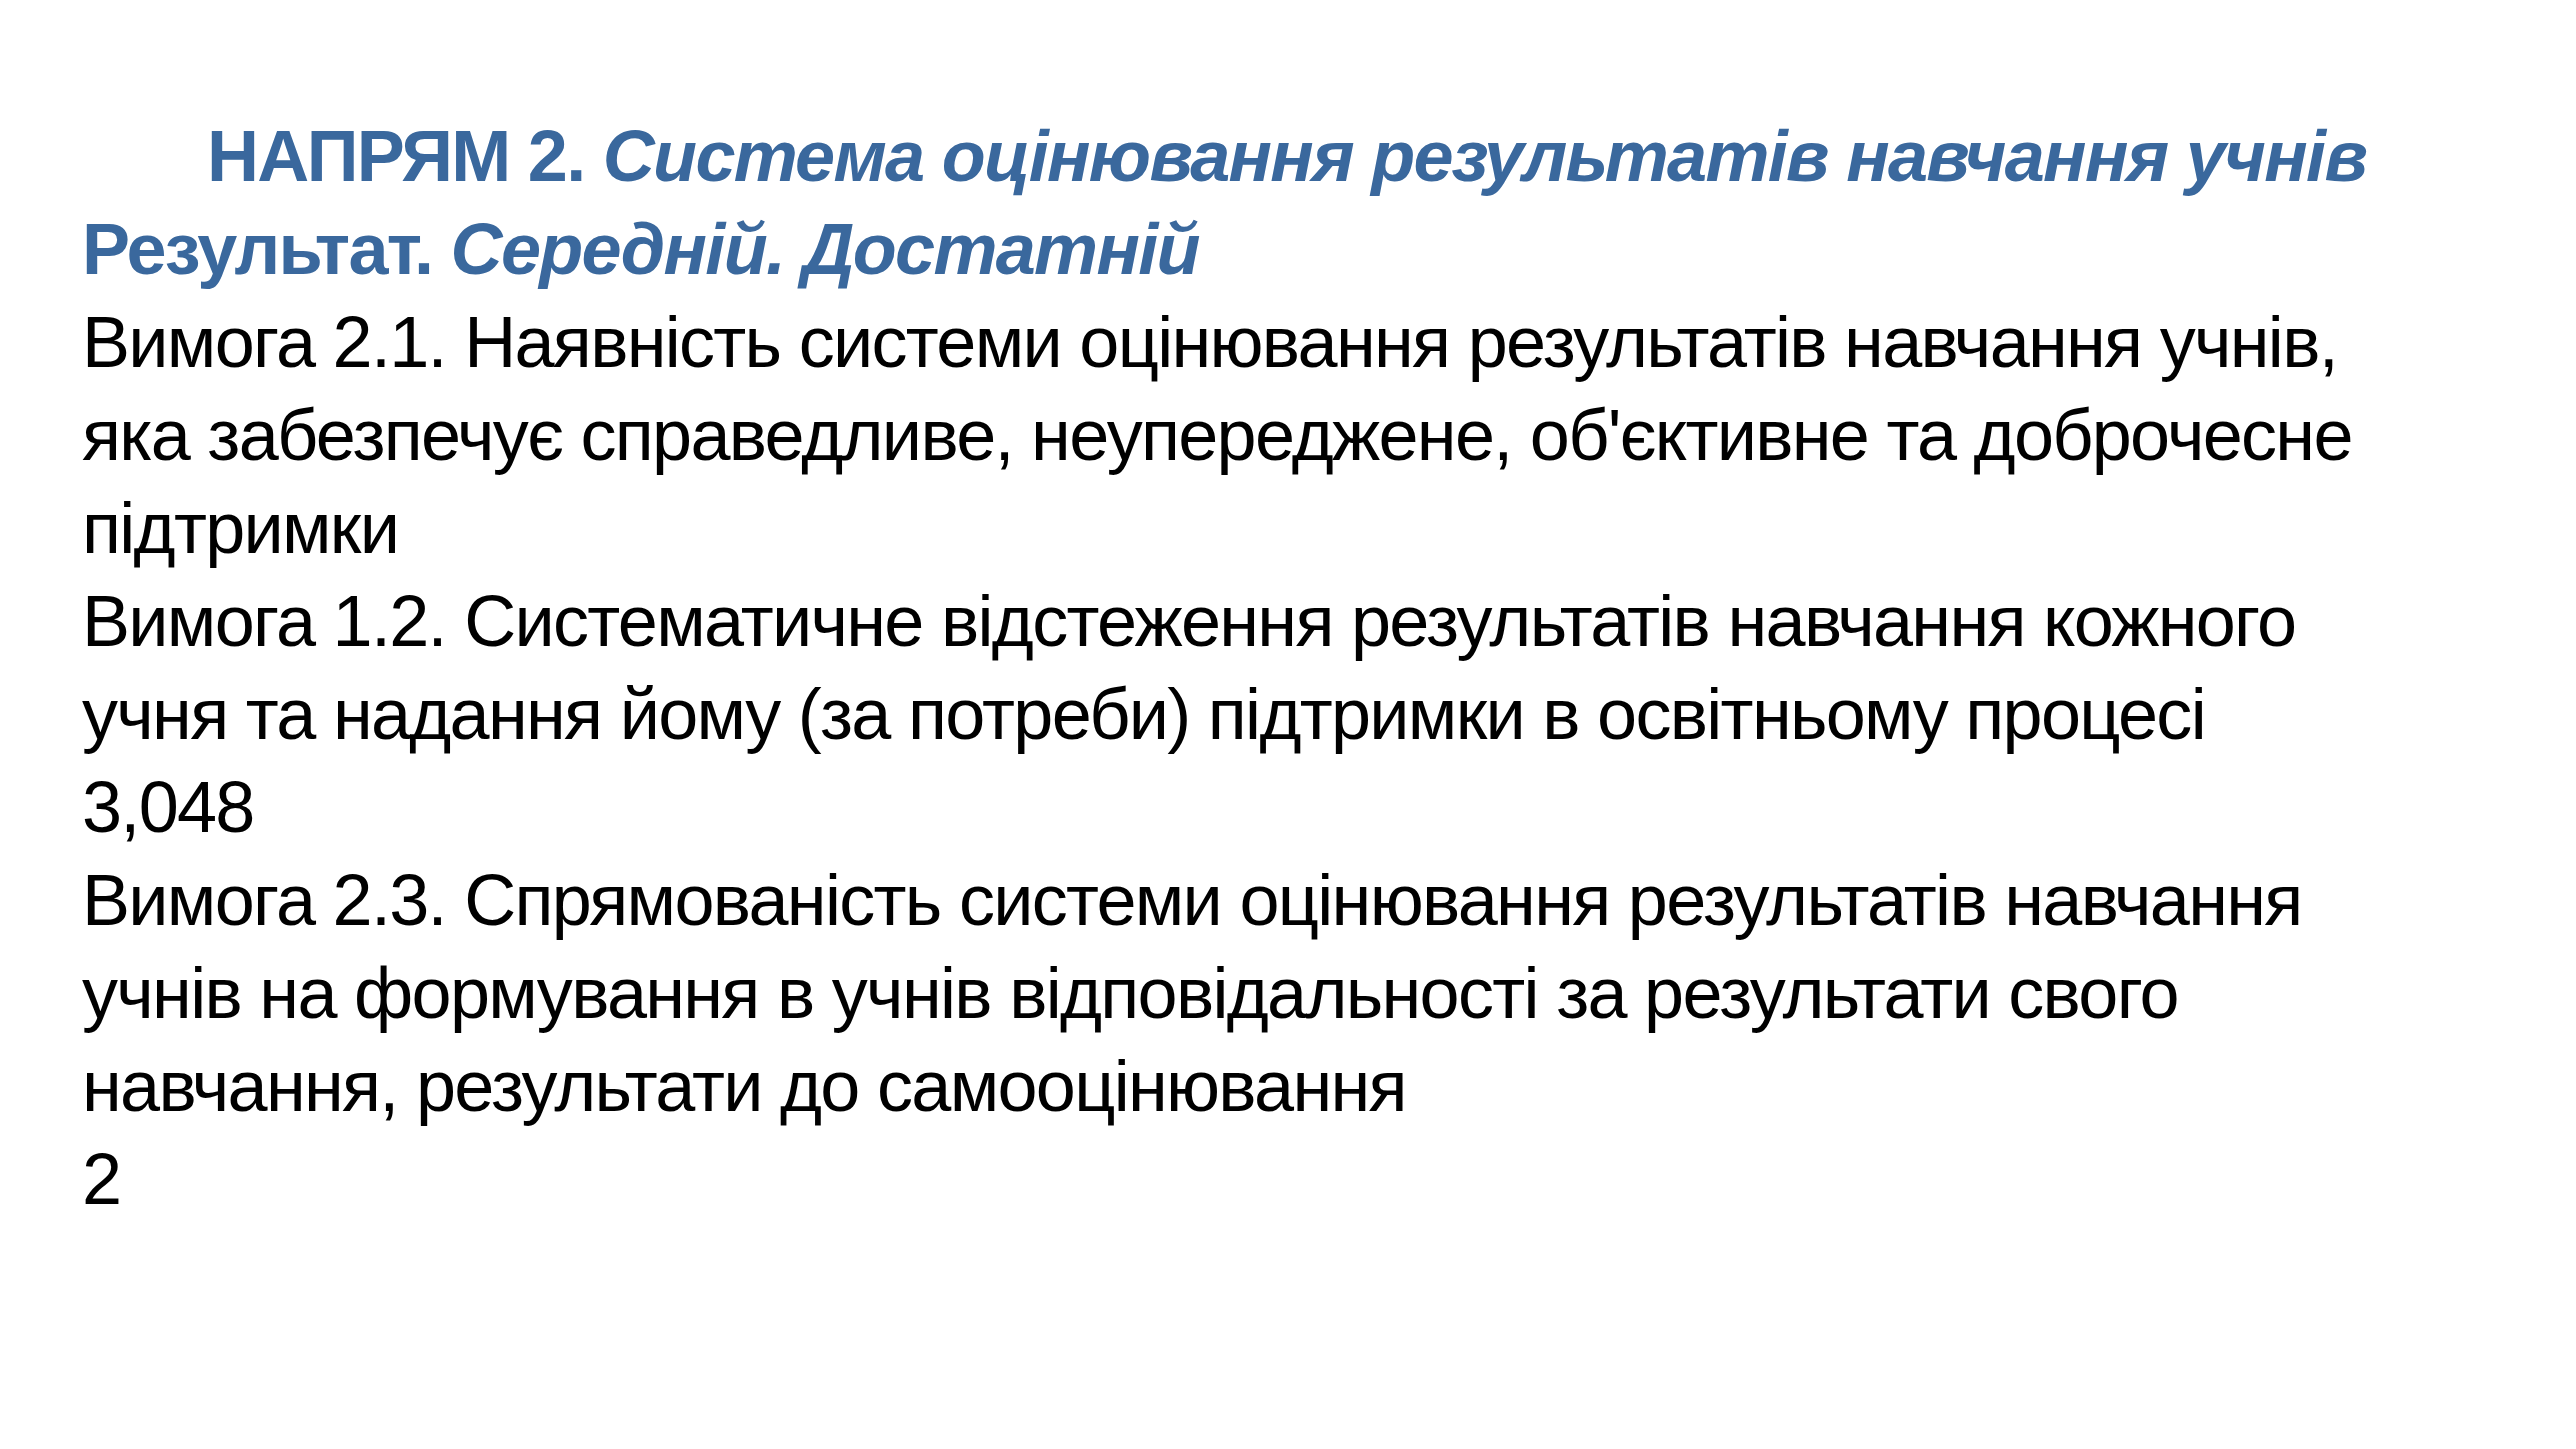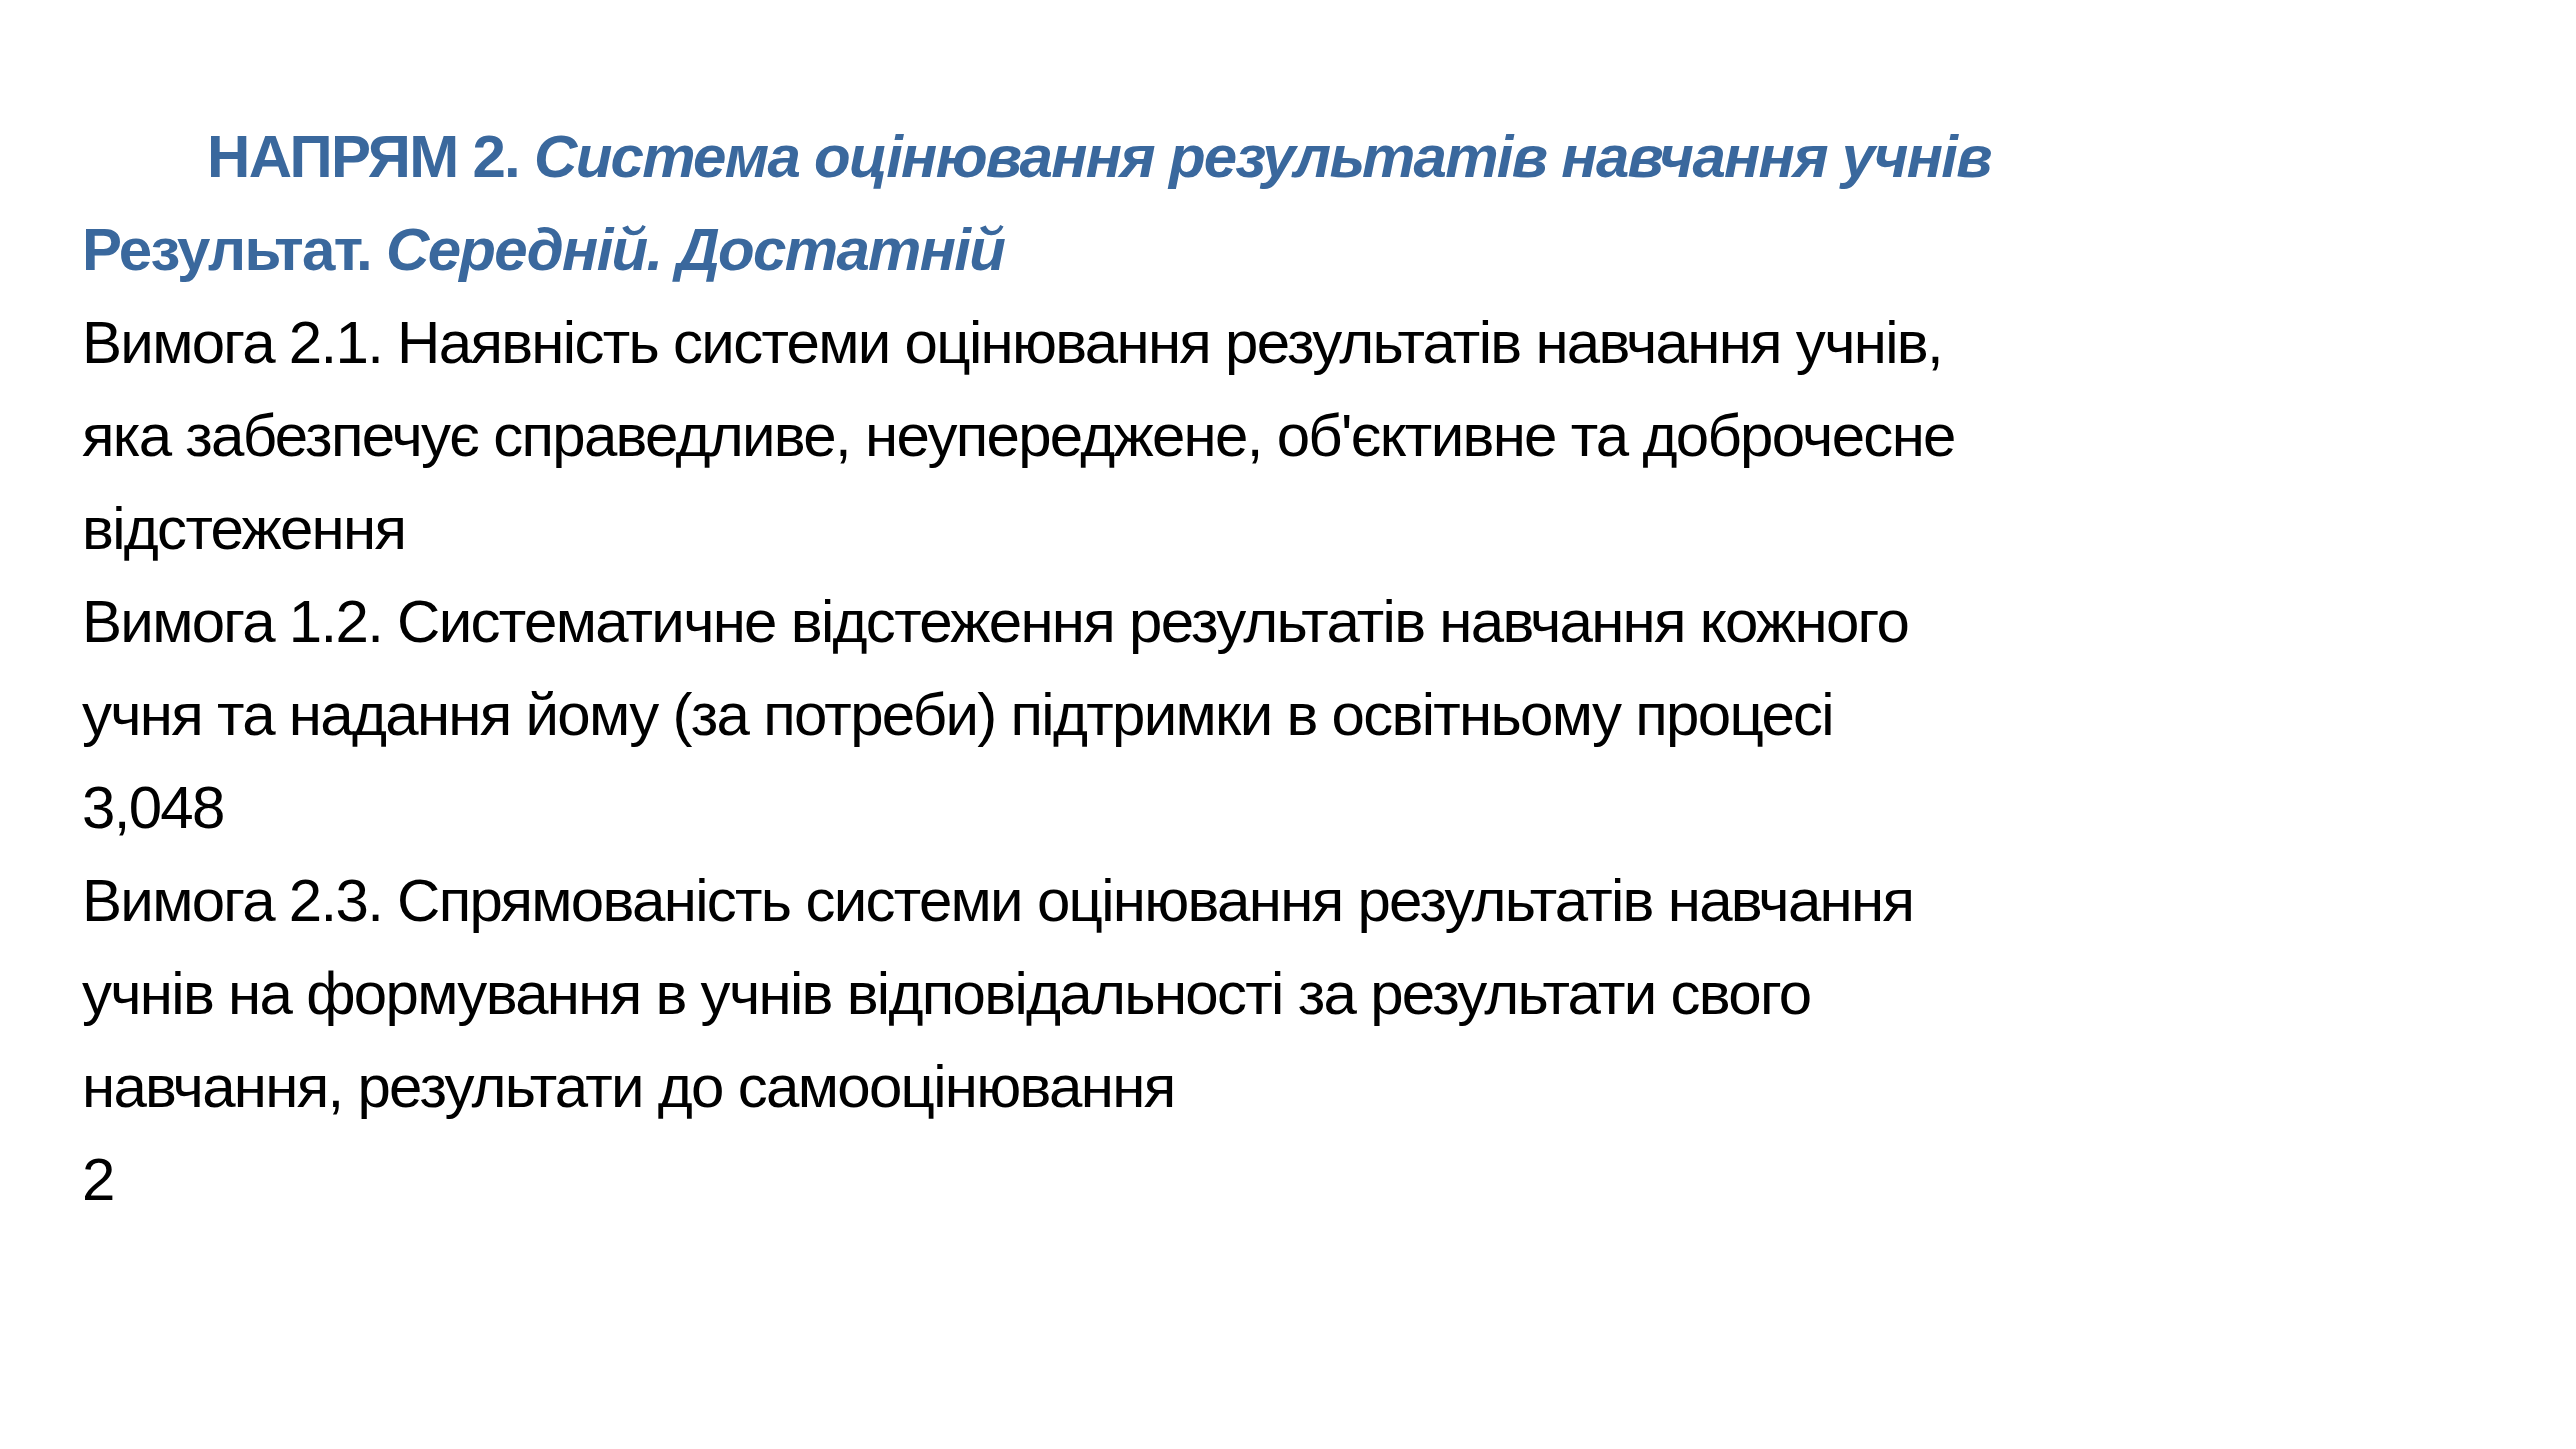--- a/index.html
+++ b/index.html
@@ -17,21 +17,21 @@
   }
   .textblock {
     position: absolute;
     top: 110px;
     left: 82px;
     right: 8.6px;
   }
   .line {
     white-space: nowrap;
     line-height: 93px;
-    font-size: 60px;
+    font-size: 72px;
     letter-spacing: -1.7px;
     color: #000000;
   }
   .title-line {
     color: #3a689d;
     font-weight: bold;
   }
   .title-line-1 {
     text-indent: 125px;
   }
@@ -48,21 +48,21 @@
     <div class="line title-line title-line-1">
       <span>НАПРЯМ 2. </span><span class="italic">Система оцінювання результатів навчання учнів</span>
     </div>
 
     <div class="line title-line">
       <span>Результат. </span><span class="italic">Середній. Достатній</span>
     </div>
 
     <div class="line">Вимога 2.1. Наявність системи оцінювання результатів навчання учнів,</div>
     <div class="line">яка забезпечує справедливе, неупереджене, об'єктивне та доброчесне</div>
-    <div class="line">відстеження</div>
+    <div class="line">підтримки</div>
 
     <div class="line">Вимога 1.2. Систематичне відстеження результатів навчання кожного</div>
     <div class="line">учня та надання йому (за потреби) підтримки в освітньому процесі</div>
     <div class="line">3,048</div>
 
     <div class="line">Вимога 2.3. Спрямованість системи оцінювання результатів навчання</div>
     <div class="line">учнів на формування в учнів відповідальності за результати свого</div>
     <div class="line">навчання, результати до самооцінювання</div>
     <div class="line">2</div>
 

